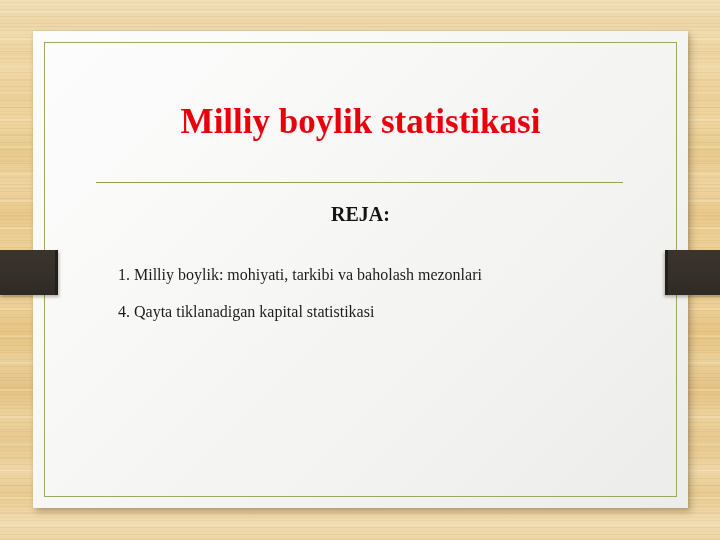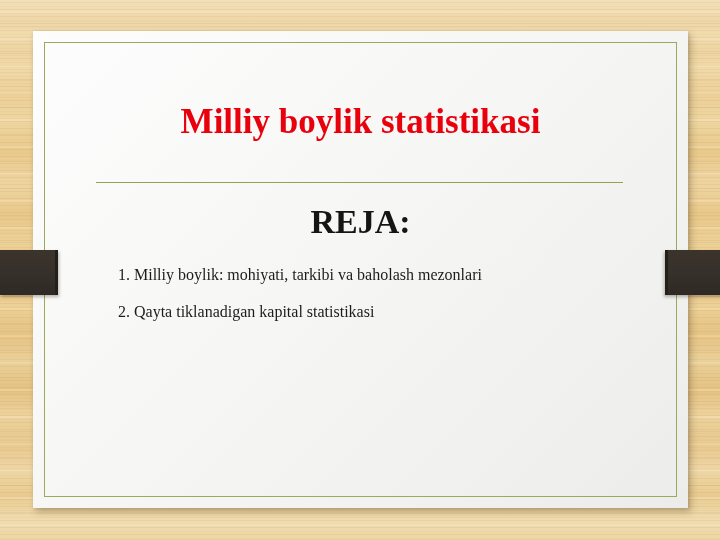--- a/index.html
+++ b/index.html
@@ -156,21 +156,21 @@
     border-top: 1.4px solid #8d9c4f;
     opacity: 0.95;
   }
   .reja {
     position: absolute;
     left: 0;
     top: 172px;
     width: 655px;
     text-align: center;
     color: #151515;
-    font-size: 34px;
+    font-size: 20px;
     font-weight: bold;
   }
   .body-list {
     position: absolute;
     left: 85px;
     top: 232px;
     width: 505px;
     color: #1c1c1c;
     font-size: 16px;
     line-height: 1.52;
@@ -201,21 +201,21 @@
     <div class="content">
 
       <div class="title">Milliy boylik statistikasi</div>
 
       <div class="divider"></div>
 
       <div class="reja">REJA:</div>
 
       <div class="body-list">
         <p class="item-1">1. Milliy boylik: mohiyati, tarkibi va baholash mezonlari</p>
-        <p class="item-2">2. Qayta tiklanadigan kapital statistikasi</p>
+        <p class="item-2">4. Qayta tiklanadigan kapital statistikasi</p>
       </div>
 
     </div>
   </div>
 
   <div class="tab tab-left"></div>
   <div class="tab tab-right"></div>
 
 </div>
 

